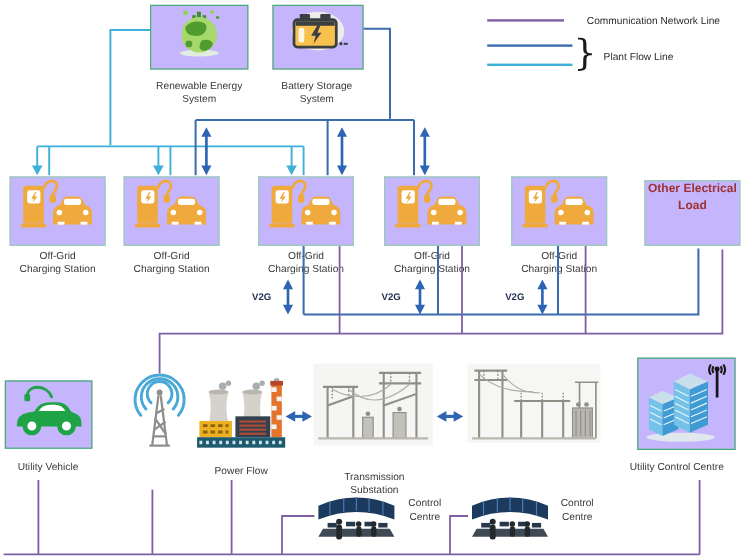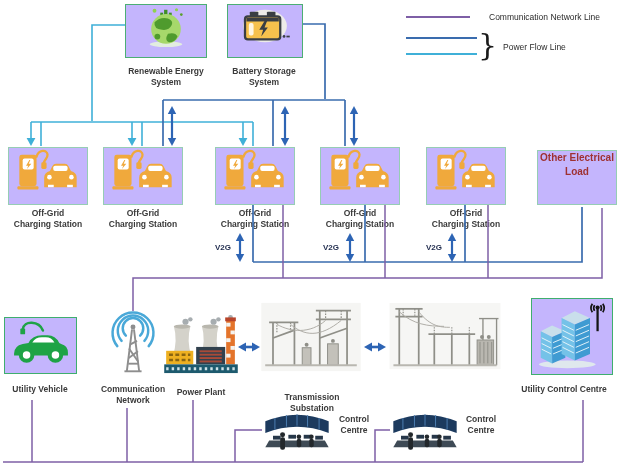--- a/index.html
+++ b/index.html
@@ -2,24 +2,24 @@
 <html><head>
 <meta charset="utf-8">
 <style>
   html,body{margin:0;padding:0;background:#fff;}
   #stage{position:relative;width:626px;height:467px;background:#fff;overflow:hidden;
          font-family:"Liberation Sans",sans-serif;}
   .box{position:absolute;background:#c4b5fd;display:flex;align-items:flex-start;justify-content:center;box-sizing:border-box;}
   .b-green{border:1.6px solid #4cae74;}
   .b-teal{border:1.3px solid #96cdb4;}
   .b-bright{border:1.6px solid #3fae6e;}
-  .lbl{position:absolute;font-size:8.5px;font-weight:bold;color:#3a3a3a;text-align:center;
+  .lbl{position:absolute;font-size:8.5px;font-weight:normal;color:#3a3a3a;text-align:center;
        white-space:pre-line;line-height:1.3;}
   .lbl-red{font-size:10px;font-weight:bold;color:#9e3132;text-align:center;white-space:pre-line;line-height:1.35;}
-  .v2g{position:absolute;font-size:8px;font-weight:bold;color:#1f2b4d;text-align:center;}
+  .v2g{position:absolute;font-size:8px;font-weight:bold;color:#1f2b4d;text-align:left;}
   .legend-line{position:absolute;height:2px;}
   .legend-lbl{position:absolute;font-size:8.5px;font-weight:normal;color:#2b2b2b;white-space:nowrap;}
   .brace{position:absolute;font-size:30px;font-weight:normal;color:#1a1a1a;font-family:"DejaVu Serif",serif;line-height:36px;}
   .icon-wrap{position:absolute;display:flex;align-items:center;justify-content:center;}
   svg{display:block;}
   #overlay{position:absolute;left:0;top:0;z-index:3;pointer-events:none;}
   .z2{z-index:2;}
 </style>
 </head>
 <body>
@@ -103,21 +103,21 @@
       <polygon points="372,342.5 372,351.5 364,347" stroke="none"></polygon>
       <polygon points="378,342.5 378,351.5 386,347" stroke="none"></polygon>
     </g>
   </svg>
 
   <div class="legend-line" style="left:406px;top:16px;width:64px;background:#7e5fa6;"></div>
   <div class="legend-lbl" style="left:489px;top:12px;">Communication Network Line</div>
   <div class="legend-line" style="left:406px;top:37px;width:71px;background:#3a6cae;"></div>
   <div class="legend-line" style="left:406px;top:53px;width:71px;background:#3fb0d8;"></div>
   <div class="brace" style="left:478px;top:27px;">}</div>
-  <div class="legend-lbl" style="left:503px;top:42px;">Power Flow Line</div>
+  <div class="legend-lbl" style="left:503px;top:42px;">Plant Flow Line</div>
 
   <div class="box b-green z2" style="left:125px;top:4px;width:82px;height:54px;">
     <svg width="46" height="44" viewBox="0 0 48 46">
       <ellipse cx="24" cy="41" rx="17" ry="3" fill="#e2ede0"></ellipse>
       <circle cx="12" cy="6" r="2" fill="#8fd24f"></circle>
         <circle cx="35" cy="5" r="1.6" fill="#8fd24f"></circle>
         <circle cx="40" cy="10" r="1.4" fill="#5aa02c"></circle>
       <rect x="18" y="8" width="3" height="8" fill="#3f8f26"></rect>
         <rect x="22" y="5" width="3.5" height="11" fill="#3f8f26"></rect>
         <rect x="27" y="8" width="3" height="8" fill="#3f8f26"></rect>
@@ -281,22 +281,20 @@
           <path d="M34.5,76 L29,32"></path>
         <path d="M23.5,62 L33.2,55"></path>
           <path d="M33.5,66 L23.8,52"></path>
           <path d="M24.8,48 L32.2,44"></path>
         <path d="M23,68 H33.5"></path>
           <path d="M19,76 H37"></path>
       </g>
       <circle cx="28" cy="29.5" r="2.6" fill="#8e8e8e"></circle>
     </svg>
   </div>
-  <div class="lbl" style="left:93px;top:384px;width:80px;">Communication
-Network</div>
 
   <div class="icon-wrap z2" style="left:164px;top:314px;width:74px;height:62px;">
     <svg width="74" height="60" viewBox="0 0 76 62">
       <circle cx="22" cy="7" r="3.2" fill="#a7adb0"></circle>
         <circle cx="27" cy="4.5" r="2.3" fill="#a7adb0"></circle>
       <circle cx="51" cy="7" r="3.2" fill="#a7adb0"></circle>
         <circle cx="56" cy="4.5" r="2.3" fill="#a7adb0"></circle>
       <circle cx="68.5" cy="2.5" r="2.5" fill="#a7adb0"></circle>
       <path d="M10,12 Q14,26 9,43 L28,43 Q23,26 27,12 Z" fill="#d4d2ca"></path>
       <ellipse cx="18.5" cy="12" rx="8.6" ry="2.2" fill="#b9b7ae"></ellipse>
@@ -314,21 +312,21 @@
       <rect x="64" y="8" width="4.5" height="4" fill="#f4f2ee"></rect>
         <rect x="68.5" y="16" width="4.5" height="4" fill="#f4f2ee"></rect>
       <rect x="64" y="24" width="4.5" height="4" fill="#f4f2ee"></rect>
         <rect x="68.5" y="32" width="4.5" height="4" fill="#f4f2ee"></rect>
       <rect x="64" y="40" width="4.5" height="4" fill="#f4f2ee"></rect>
       <rect x="63" y="2.5" width="11" height="4" fill="#b8442a"></rect>
       <rect x="0" y="51" width="76" height="9" fill="#1d5a6e"></rect>
       <line x1="2" y1="55.5" x2="74" y2="55.5" stroke="#cfe3e8" stroke-width="3" stroke-dasharray="2.5,3.2"></line>
     </svg>
   </div>
-  <div class="lbl" style="left:161px;top:387px;width:80px;">Power Plant</div>
+  <div class="lbl" style="left:161px;top:387px;width:80px;">Power Flow</div>
 
   <div class="icon-wrap z2" style="left:260px;top:299px;width:102px;height:76px;">
     <svg width="100" height="76" viewBox="0 0 102 78">
       <rect x="0" y="4" width="102" height="70" fill="#f5f5f3"></rect>
       <g stroke="#8f8f88" stroke-width="1.8" fill="none">
         <path d="M12,68 V24"></path>
           <path d="M34,68 V24"></path>
           <path d="M8,24 H38"></path>
         <path d="M60,68 V12"></path>
           <path d="M88,68 V12"></path>

